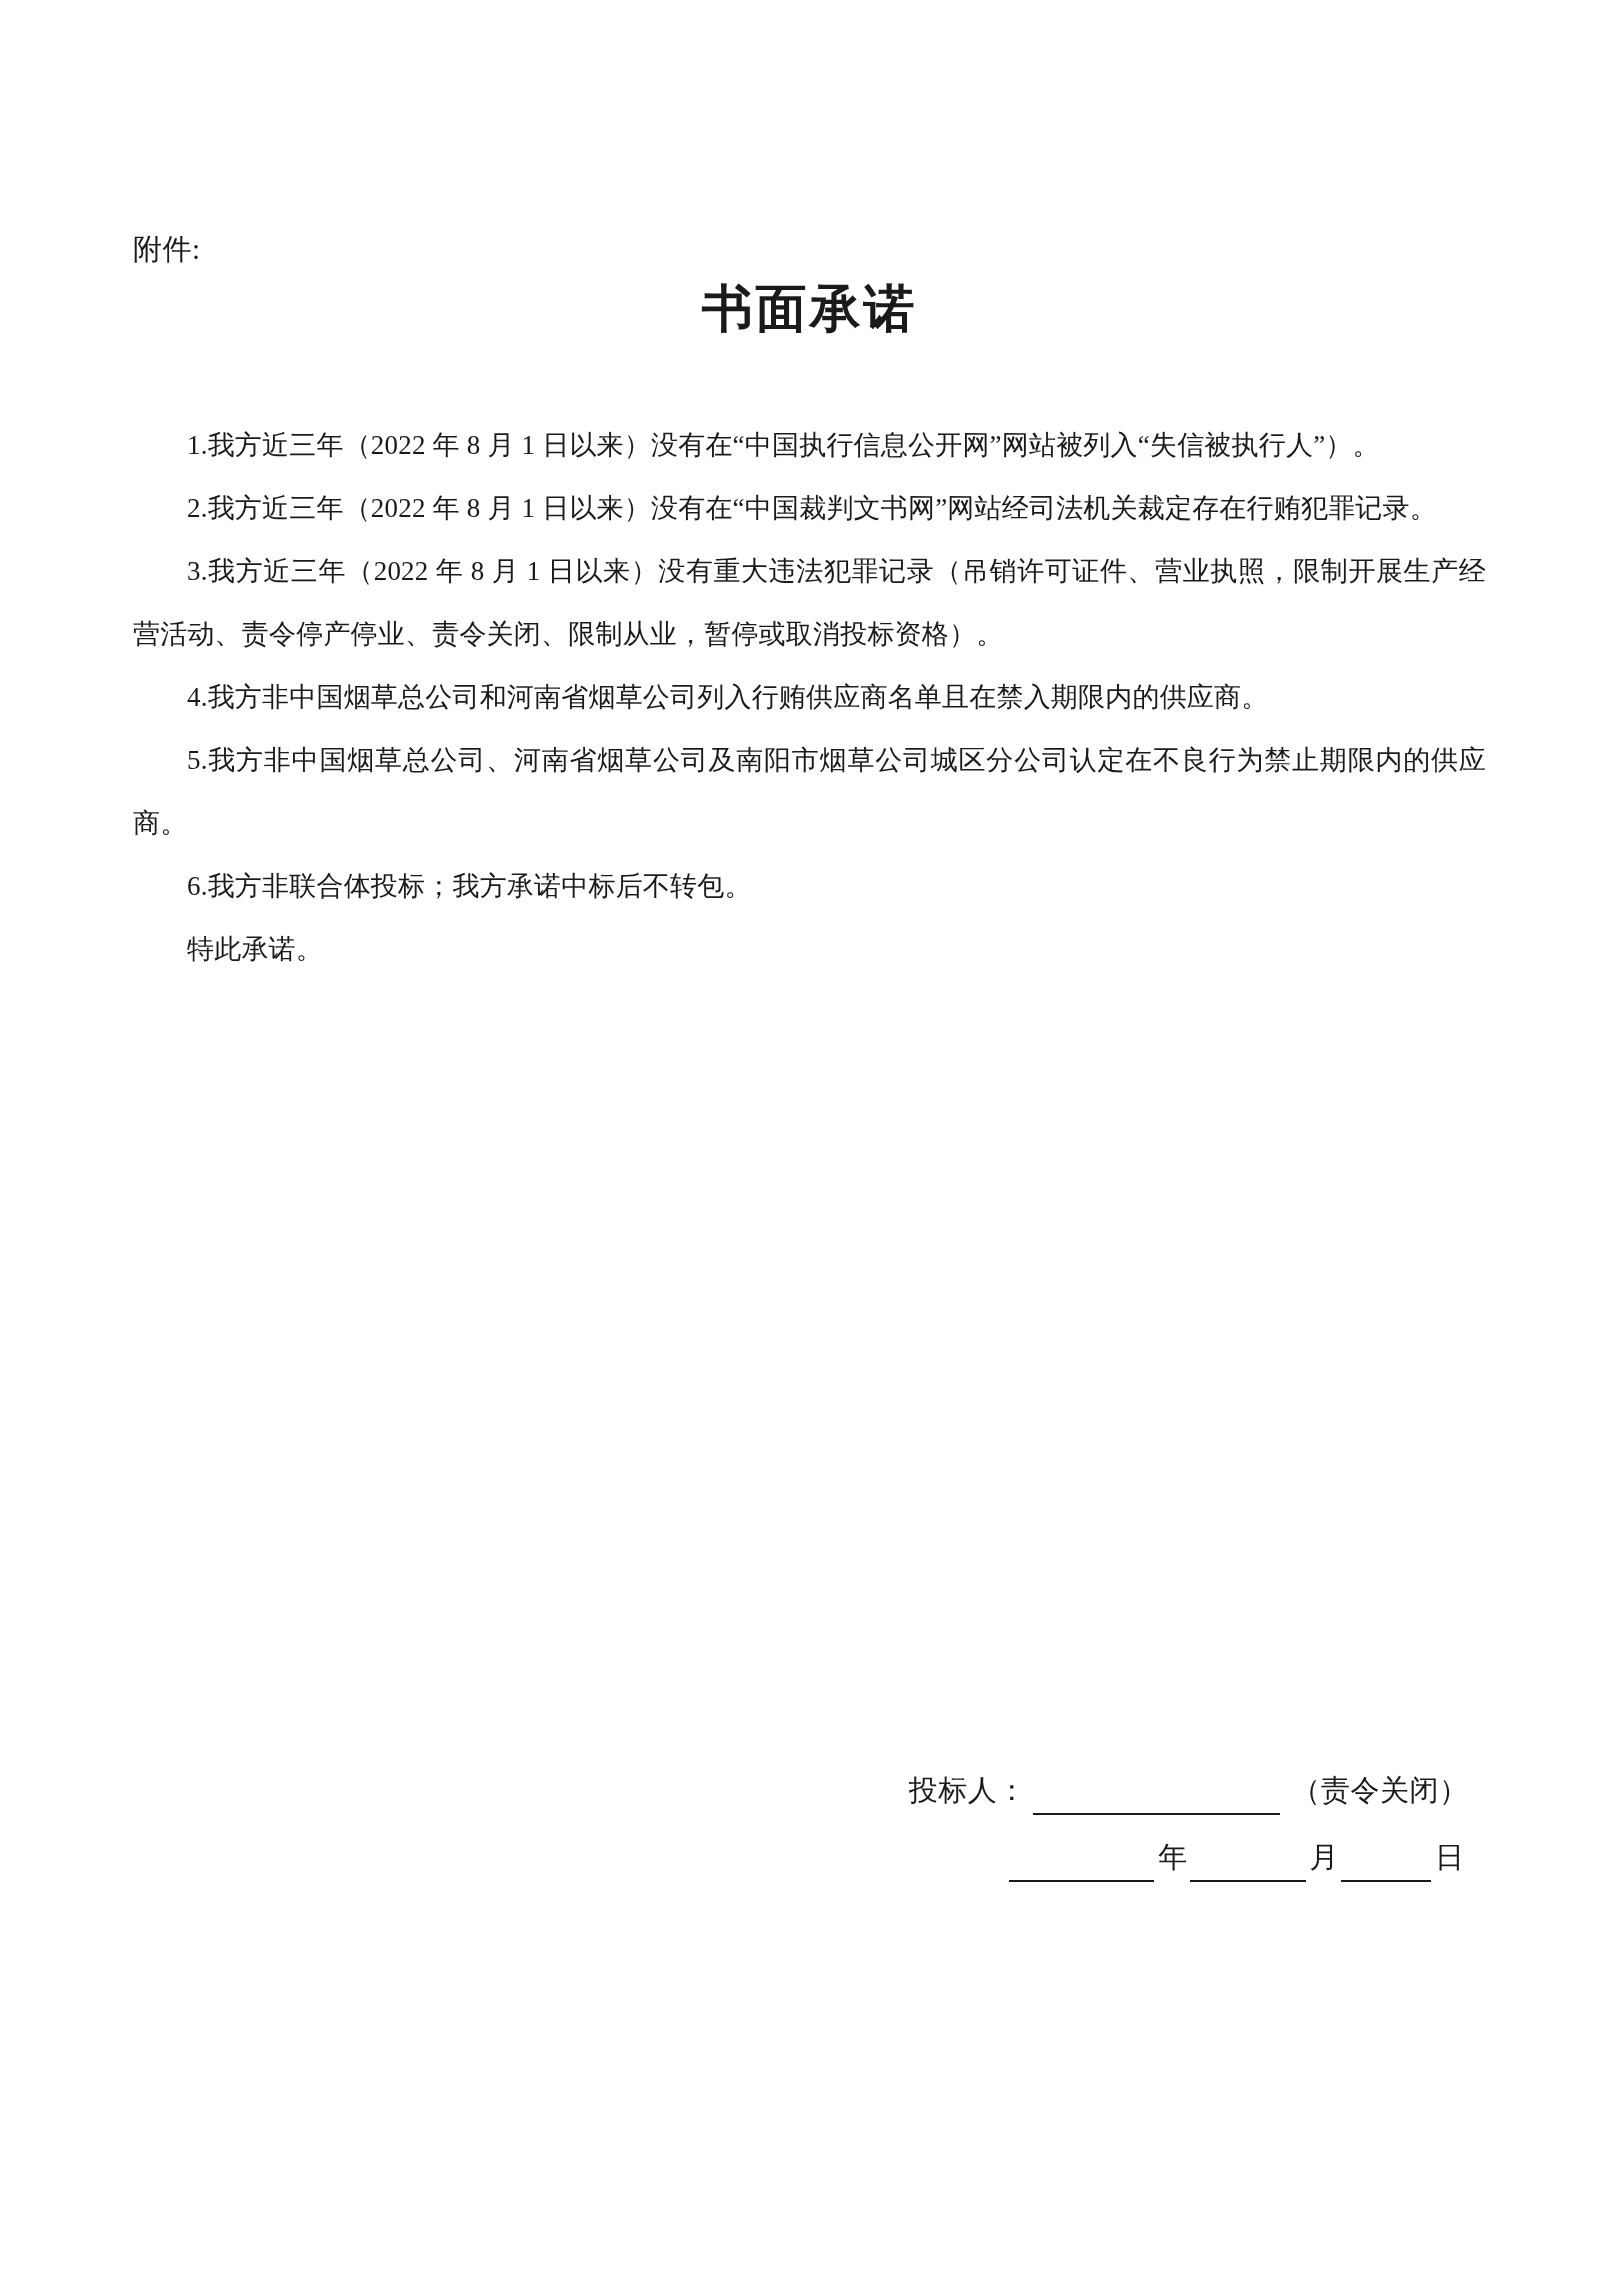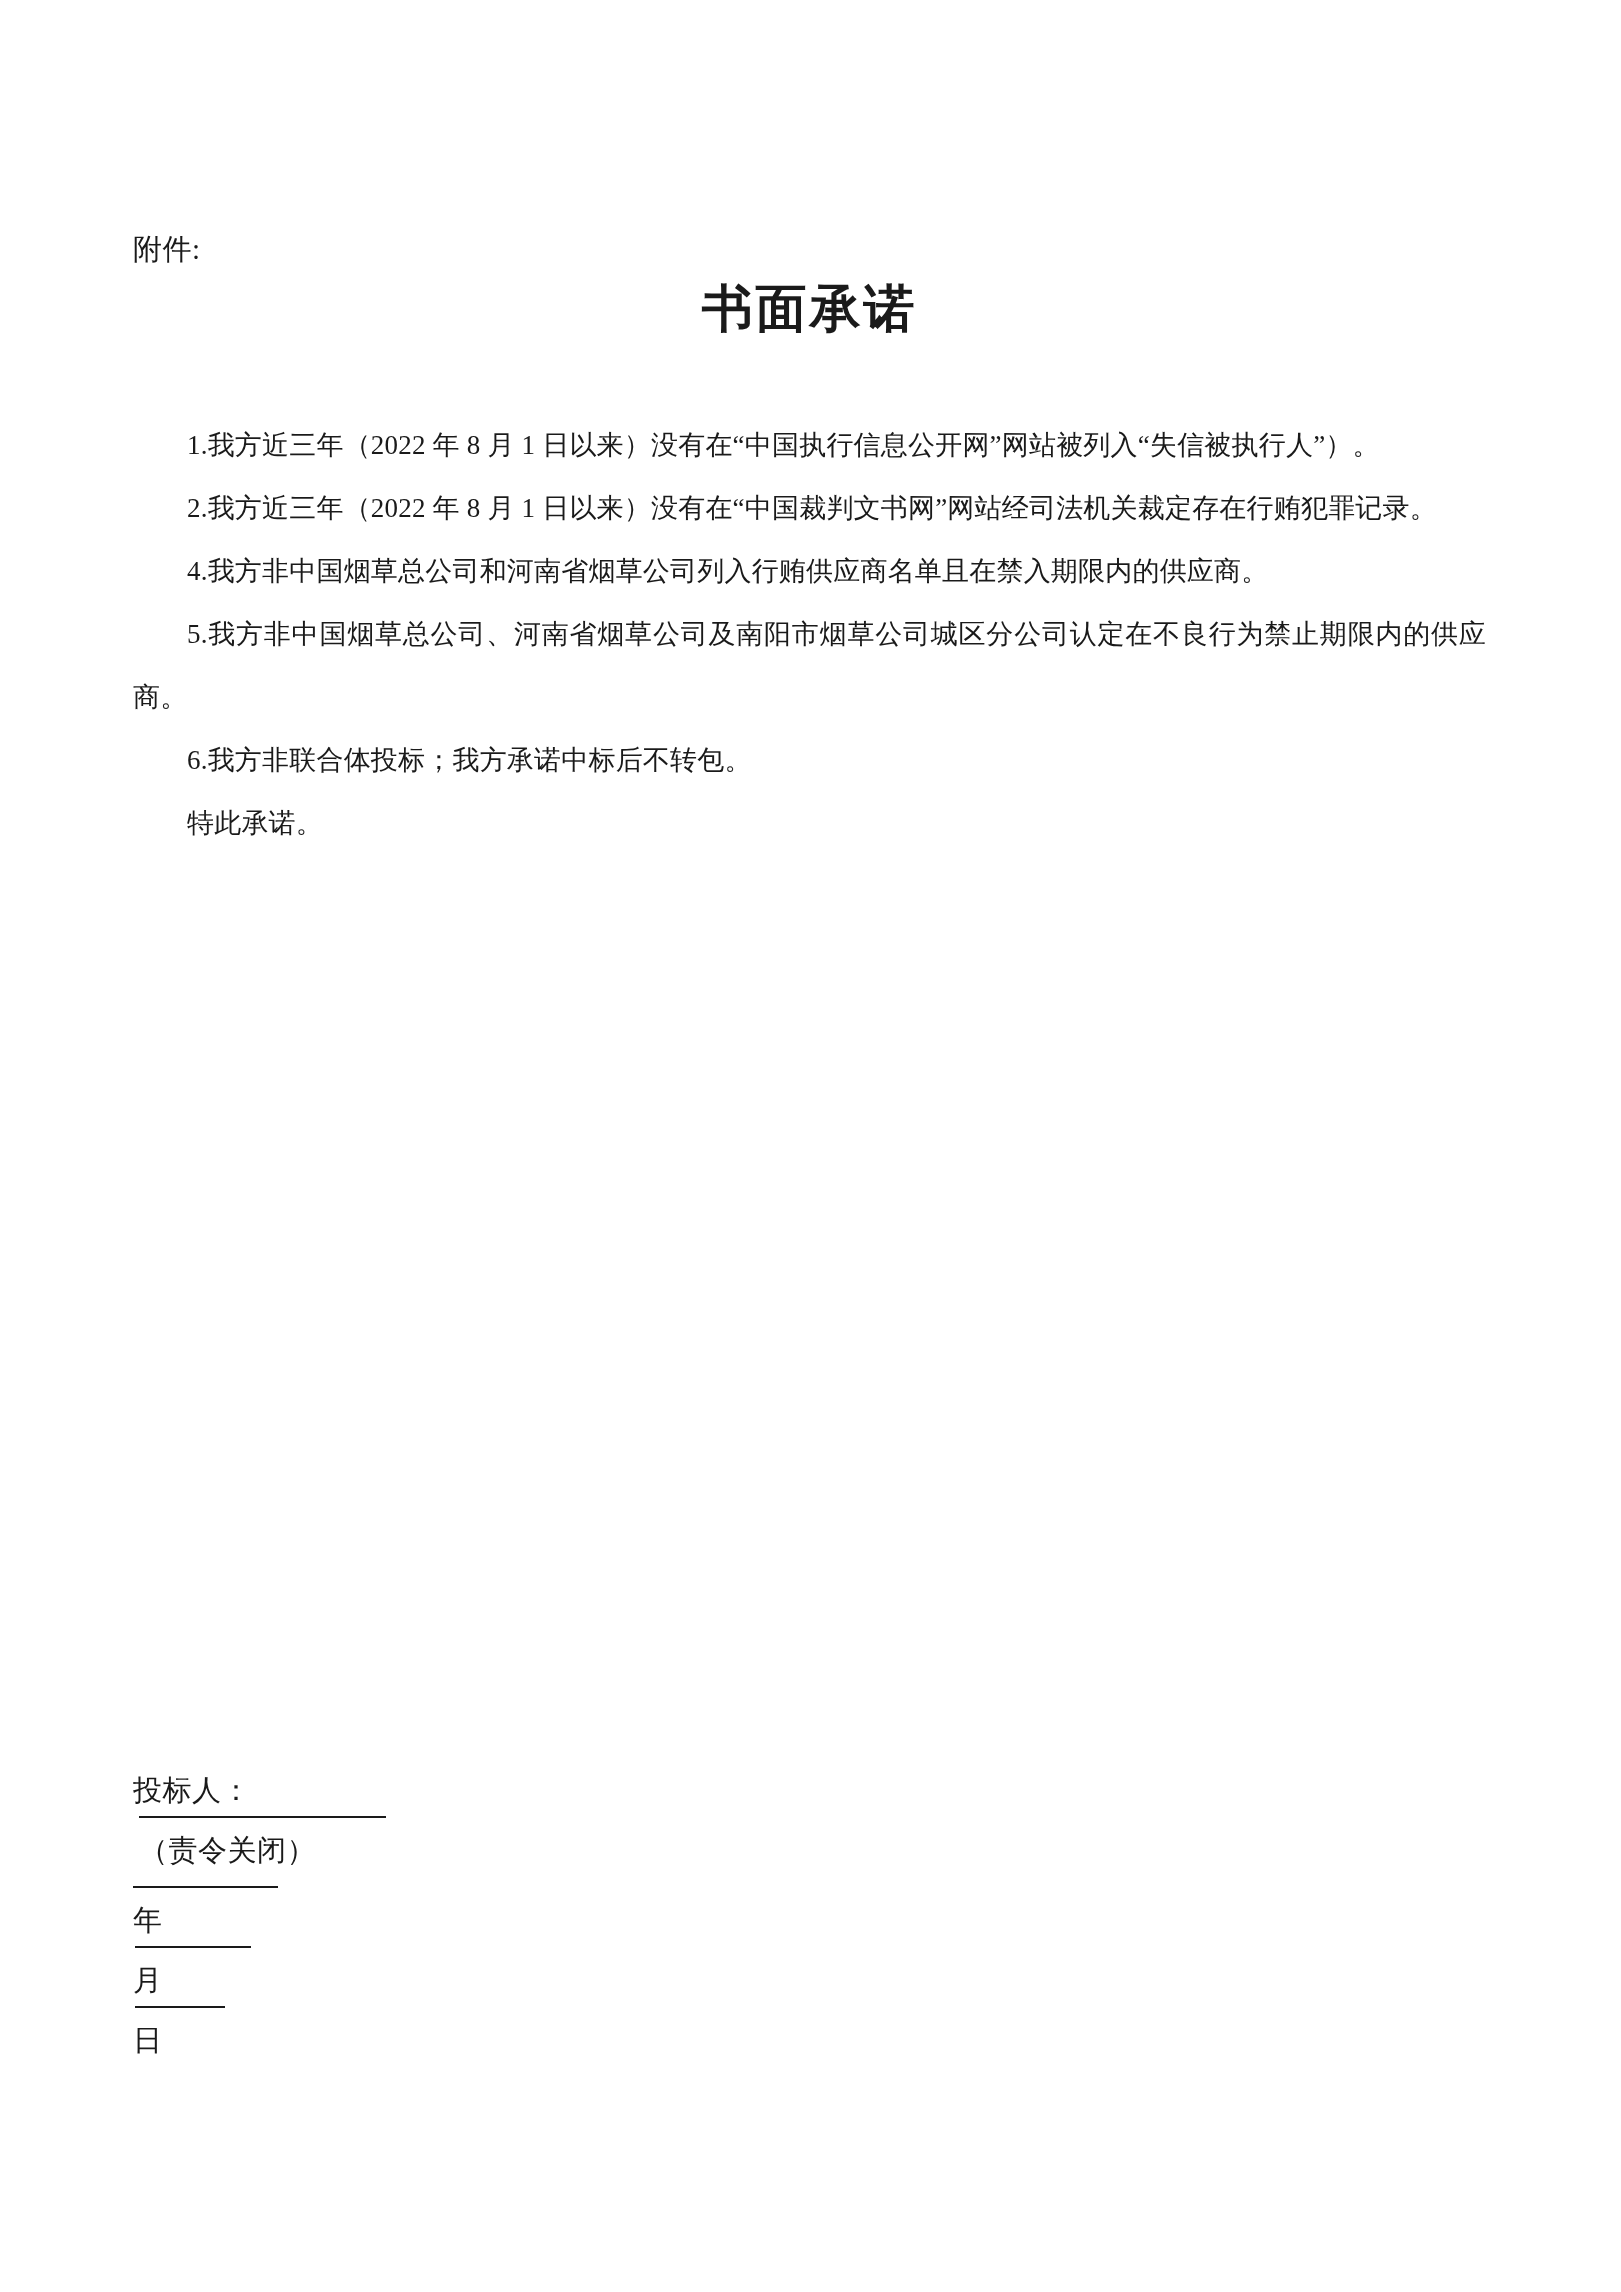--- a/index.html
+++ b/index.html
@@ -64,26 +64,25 @@
   }
   .sign-block {
     position: absolute;
     left: 0;
     top: 1754px;
     width: 1353px;
   }
   .sign-row {
     display: flex;
     justify-content: flex-end;
-    align-items: flex-start;
+    align-items: flex-end;
     font-size: 29px;
     line-height: 57px;
     white-space: nowrap;
     padding-right: 17.6px;
-    flex-direction: column;
   }
   .sign-row.date-row {
     padding-right: 21.6px;
     margin-top: 9.8px;
   }
   .sign-label {
     letter-spacing: 0.5px;
   }
   .rule {
     display: inline-block;
@@ -106,20 +105,21 @@
 <div class="page">
   <div class="content">
 
     <div class="attachment-label cjk">附件:</div>
 
     <div class="doc-title cjk">书面承诺</div>
 
     <div class="body-block">
       <p class="para cjk">1.我方近三年（2022 年 8 月 1 日以来）没有在“中国执行信息公开网”网站被列入“失信被执行人”）。</p>
       <p class="para cjk">2.我方近三年（2022 年 8 月 1 日以来）没有在“中国裁判文书网”网站经司法机关裁定存在行贿犯罪记录。</p>
+      <p class="para cjk">3.我方近三年（2022 年 8 月 1 日以来）没有重大违法犯罪记录（吊销许可证件、营业执照，限制开展生产经营活动、责令停产停业、责令关闭、限制从业，暂停或取消投标资格）。</p>
       <p class="para cjk">4.我方非中国烟草总公司和河南省烟草公司列入行贿供应商名单且在禁入期限内的供应商。</p>
       <p class="para cjk">5.我方非中国烟草总公司、河南省烟草公司及南阳市烟草公司城区分公司认定在不良行为禁止期限内的供应商。</p>
       <p class="para cjk">6.我方非联合体投标；我方承诺中标后不转包。</p>
       <p class="para cjk">特此承诺。</p>
     </div>
 
     <div class="sign-block">
       <div class="sign-row">
         <span class="sign-label cjk">投标人：</span>
         <span class="rule rule-name"></span>

